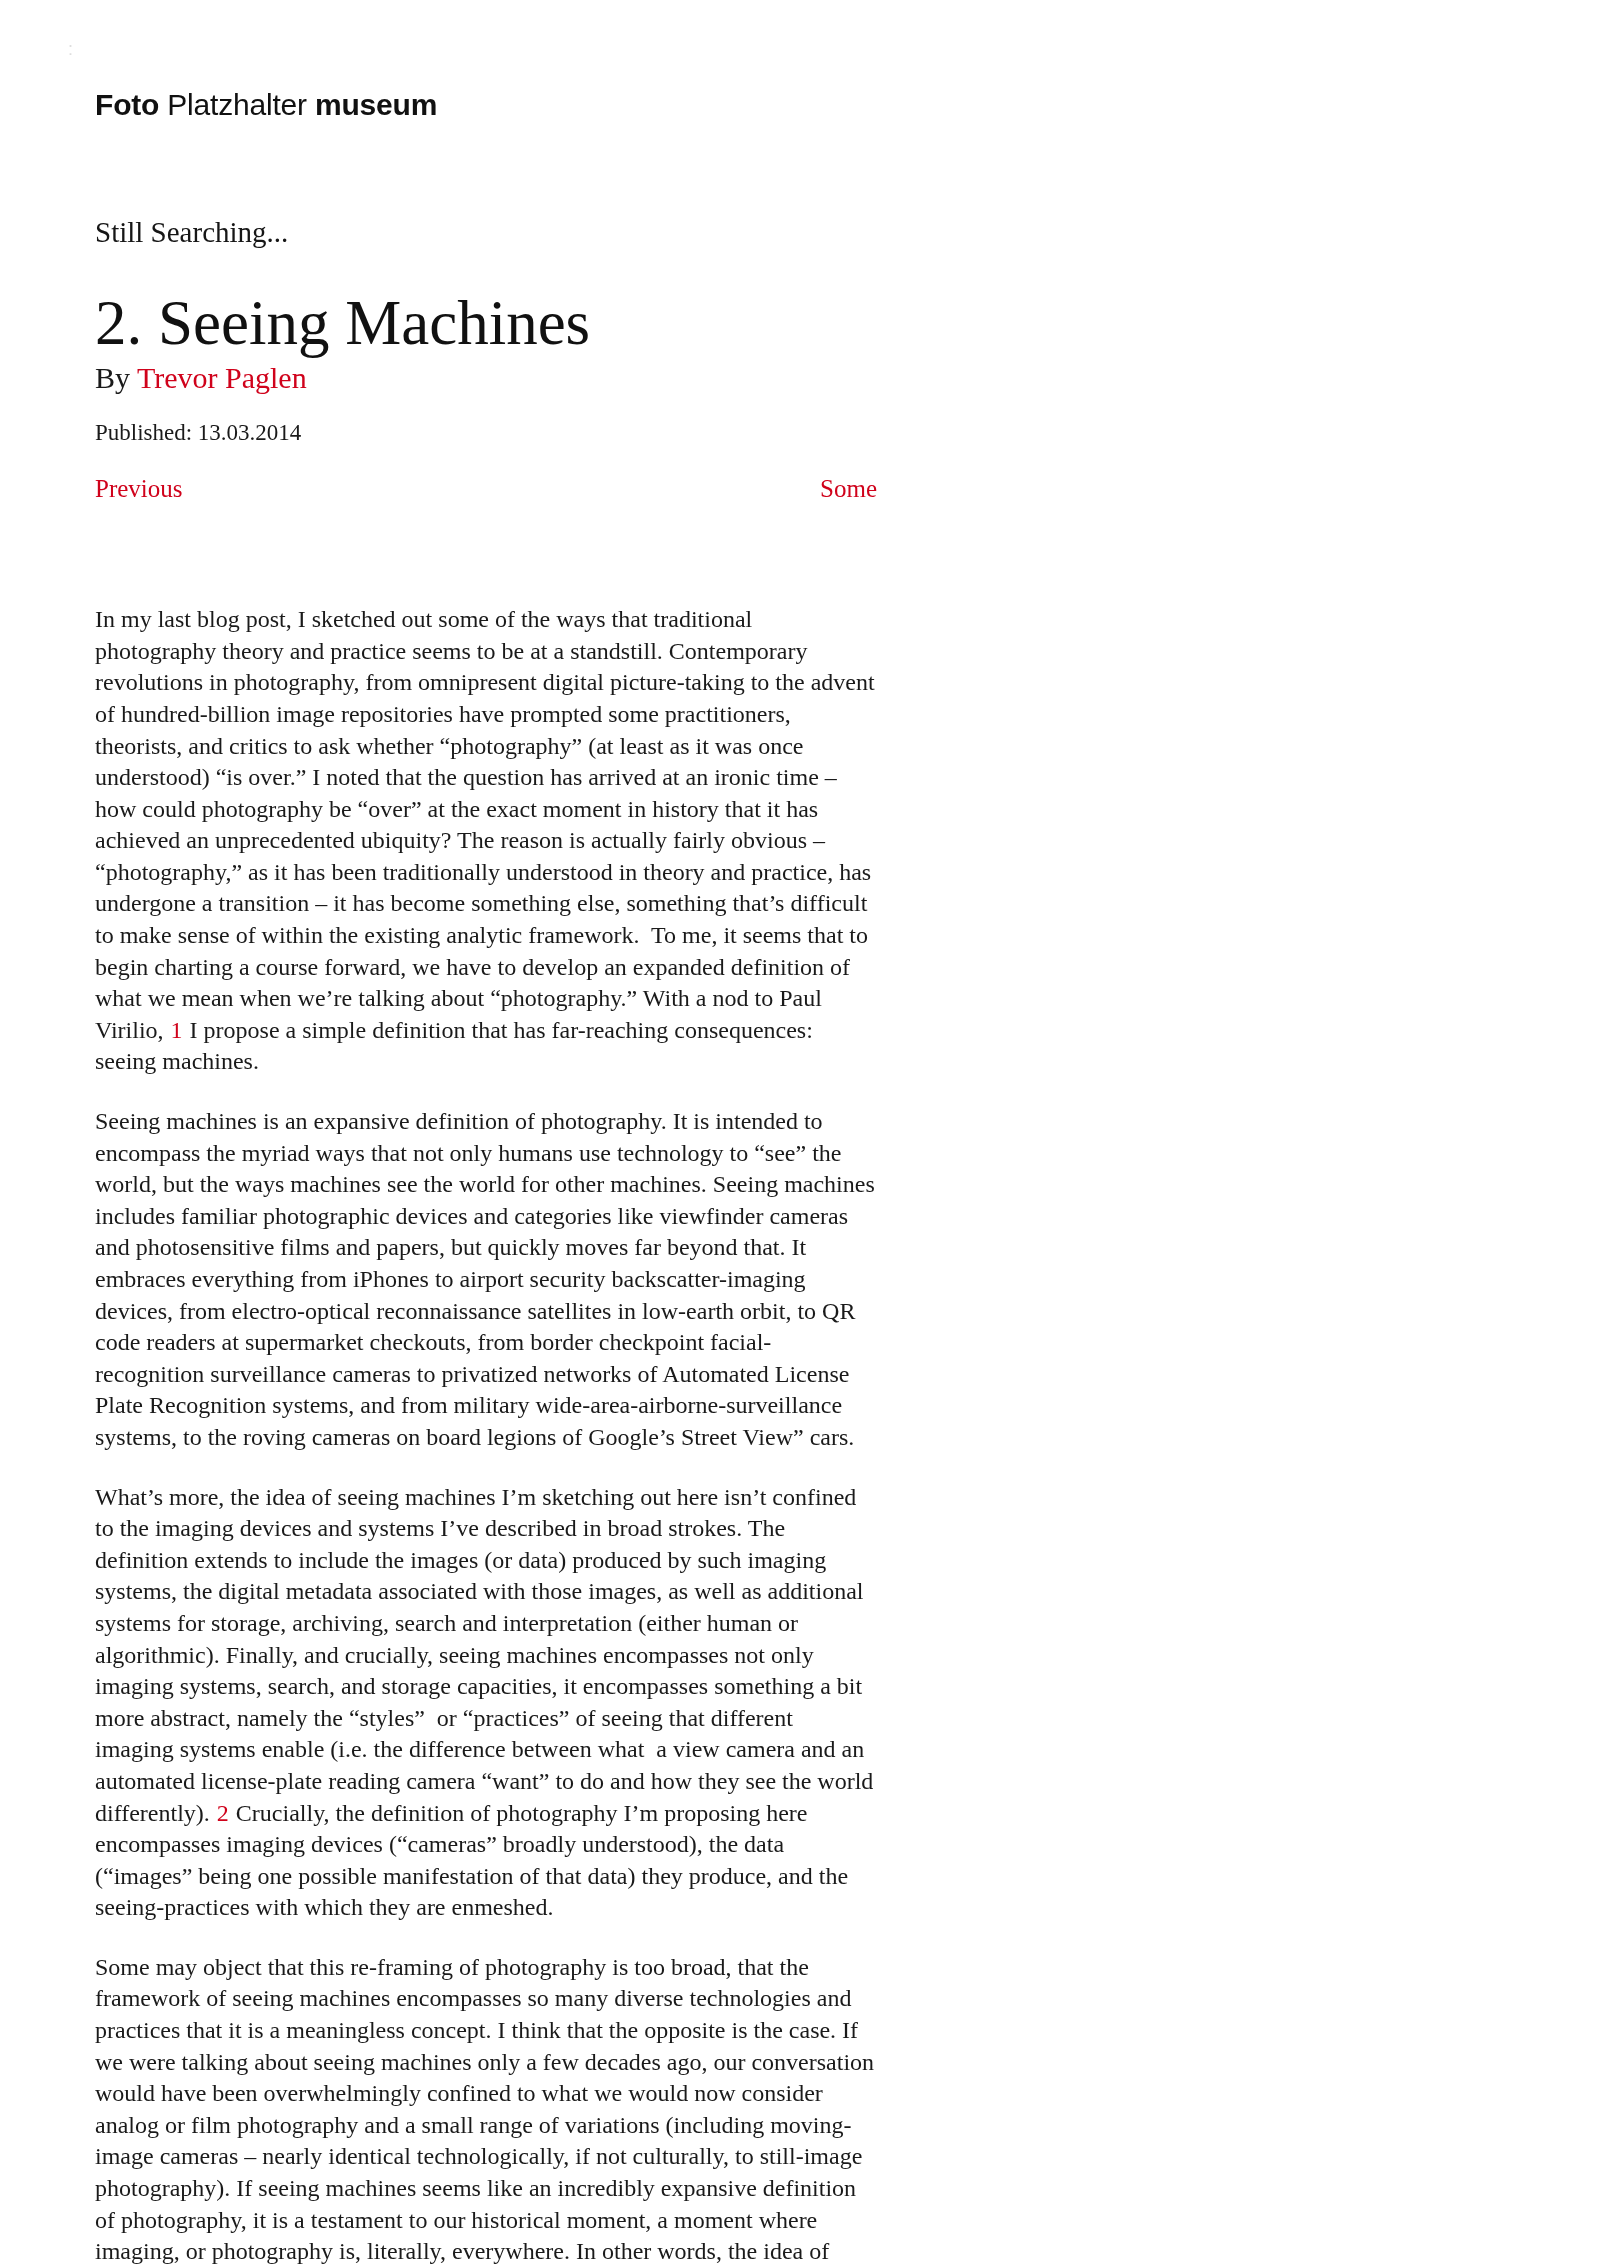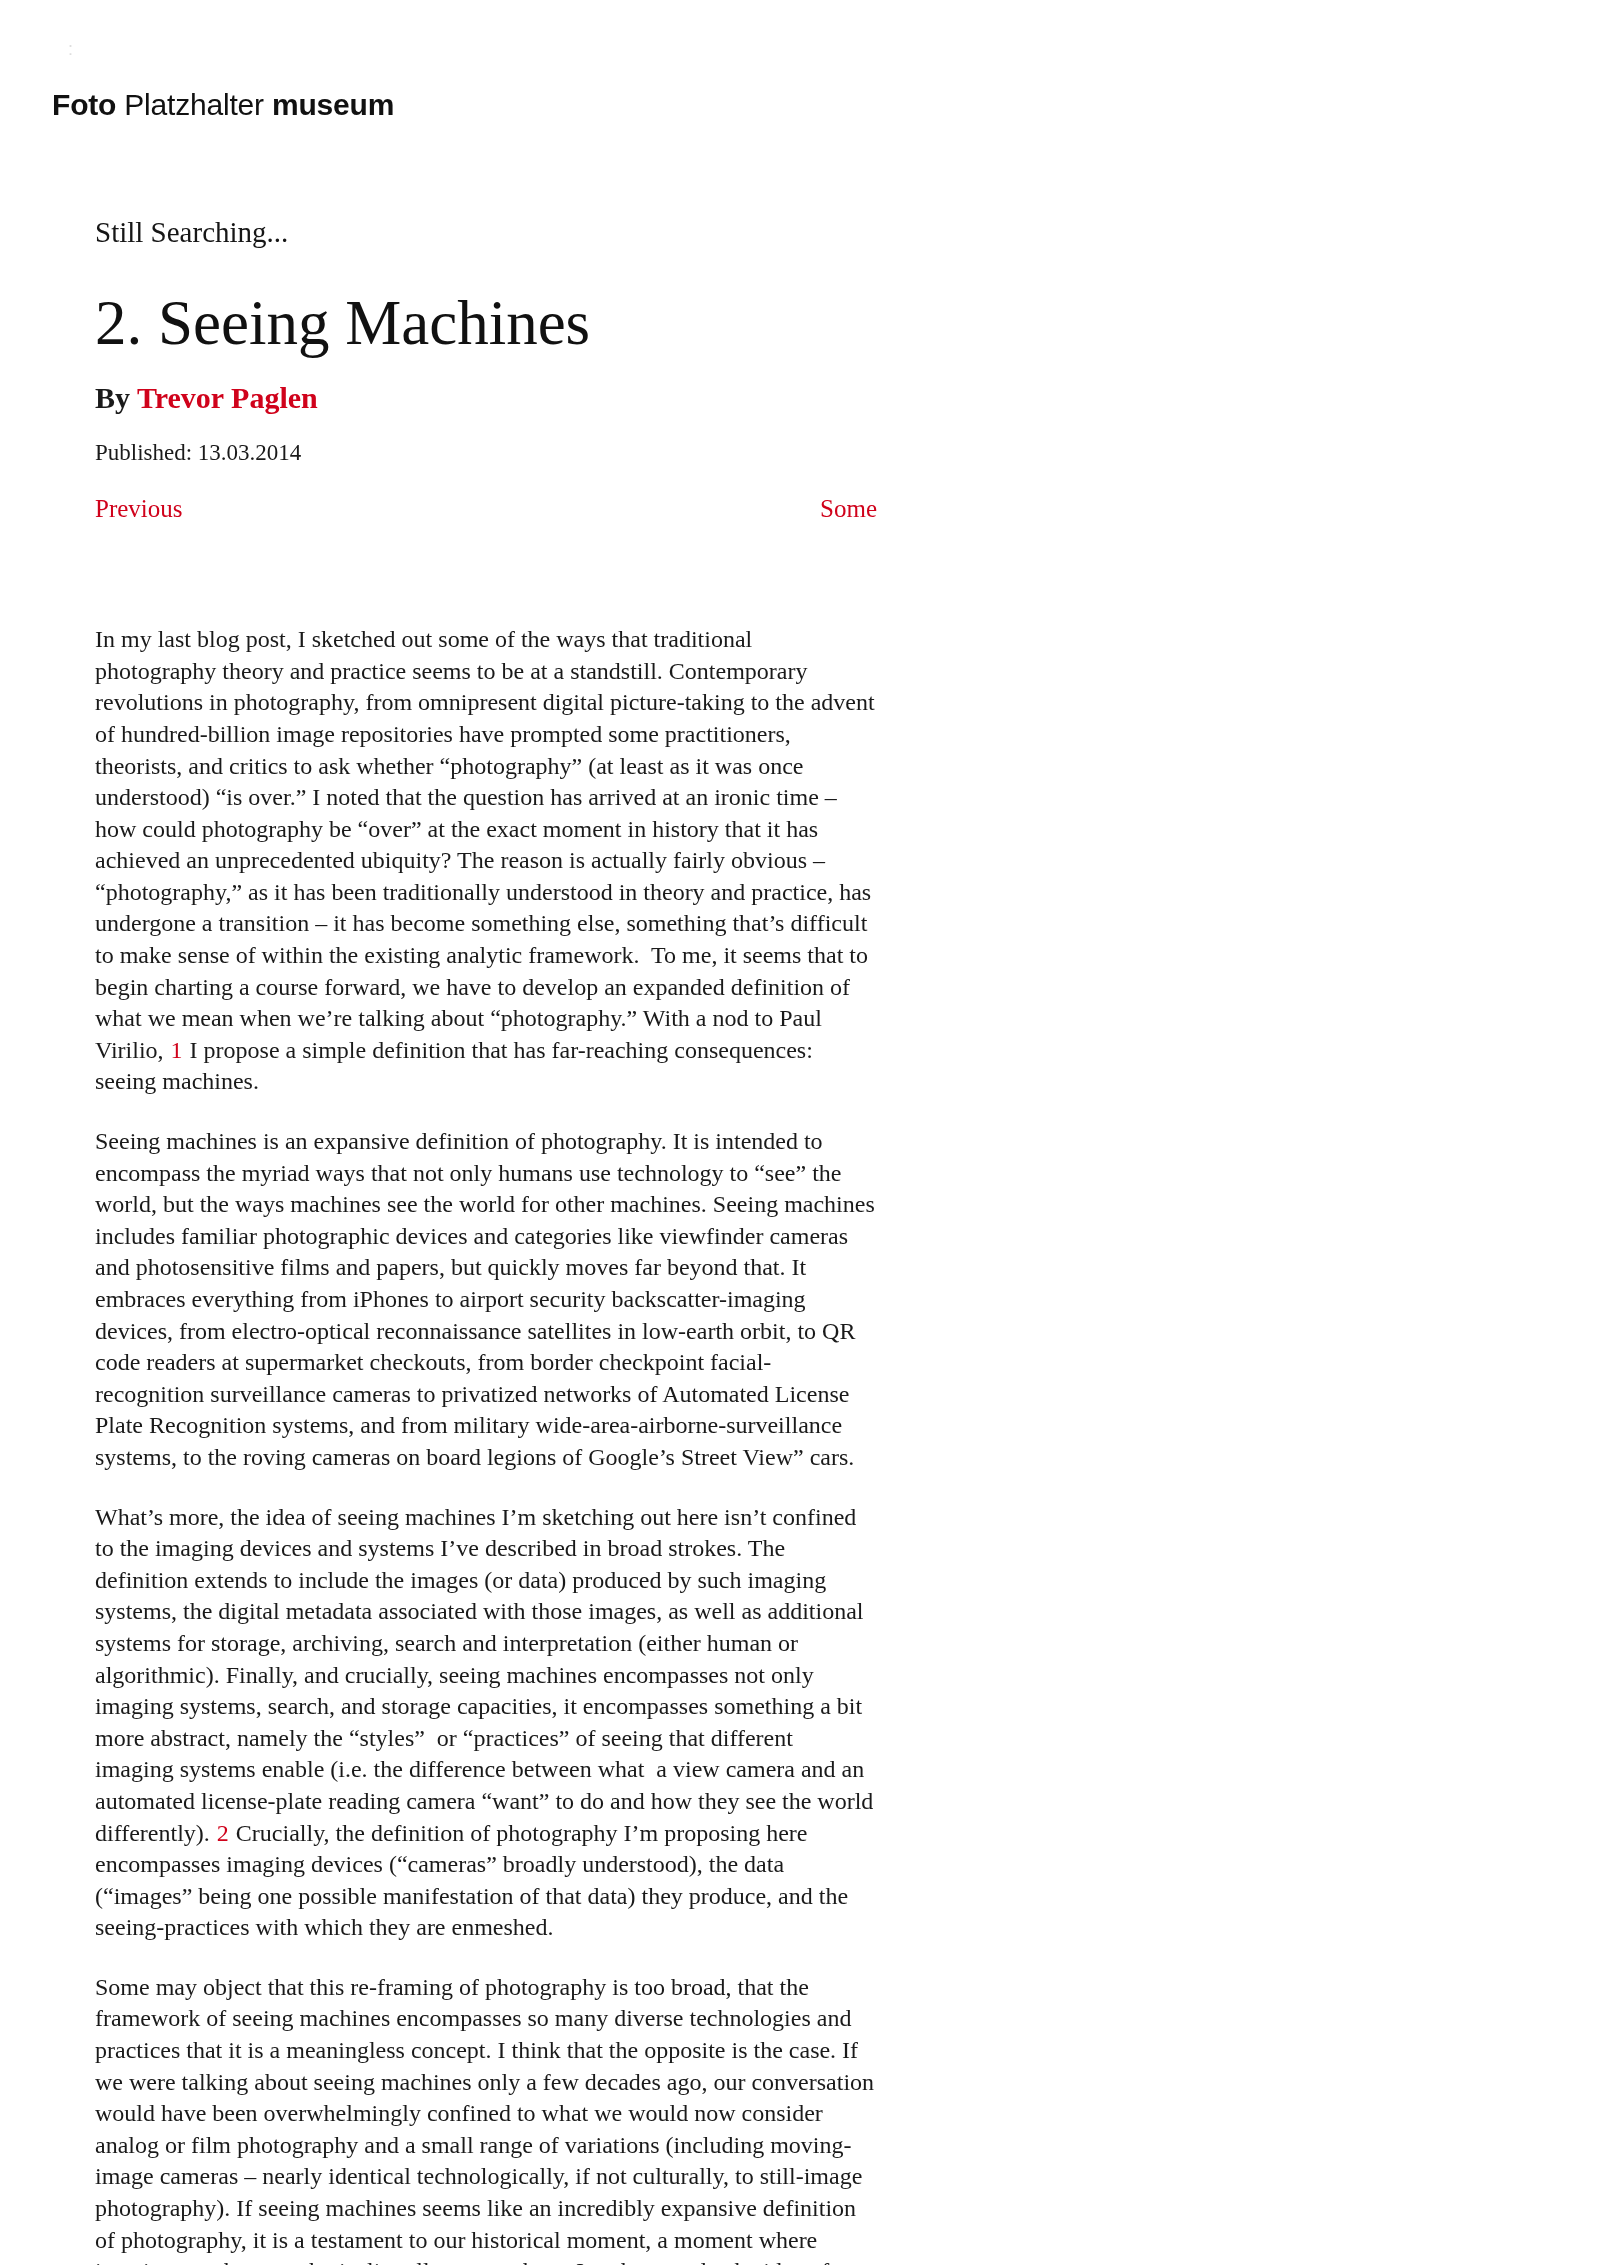--- a/index.html
+++ b/index.html
@@ -17,21 +17,21 @@
   .hidden-marker {
     position: absolute;
     left: 68px;
     top: 40px;
     font-family: "Liberation Sans", sans-serif;
     font-size: 18px;
     line-height: 1;
     color: #dedede;
     user-select: none;
   }
-  .masthead { padding: 88px 0 0 52px; }
+  .masthead { padding: 88px 0 0 95px; }
   .brand {
     font-family: "Liberation Sans", "DejaVu Sans", sans-serif;
     font-size: 30px;
     letter-spacing: -0.2px;
     color: #111111;
     text-decoration: none;
     cursor: pointer;
     white-space: nowrap;
   }
   .brand b { font-weight: 700; }
@@ -43,21 +43,21 @@
     line-height: 1.15;
     color: #161616;
   }
   .title {
     margin: 40px 0 0 0;
     font-size: 63px;
     line-height: 1.1;
     font-weight: 400;
     color: #111111;
   }
-  .byline { margin-top: 20px; font-size: 30px; line-height: 1.25; font-weight: bold; }
+  .byline { margin-top: 0; font-size: 30px; line-height: 1.25; }
   .red { color: var(--accent); text-decoration: none; cursor: pointer; }
   .meta { margin-top: 21px; font-size: 23px; line-height: 31px; }
   .pager {
     margin-top: 26px;
     display: flex;
     justify-content: space-between;
     align-items: flex-end;
     font-size: 25px;
     line-height: 1.2;
   }

